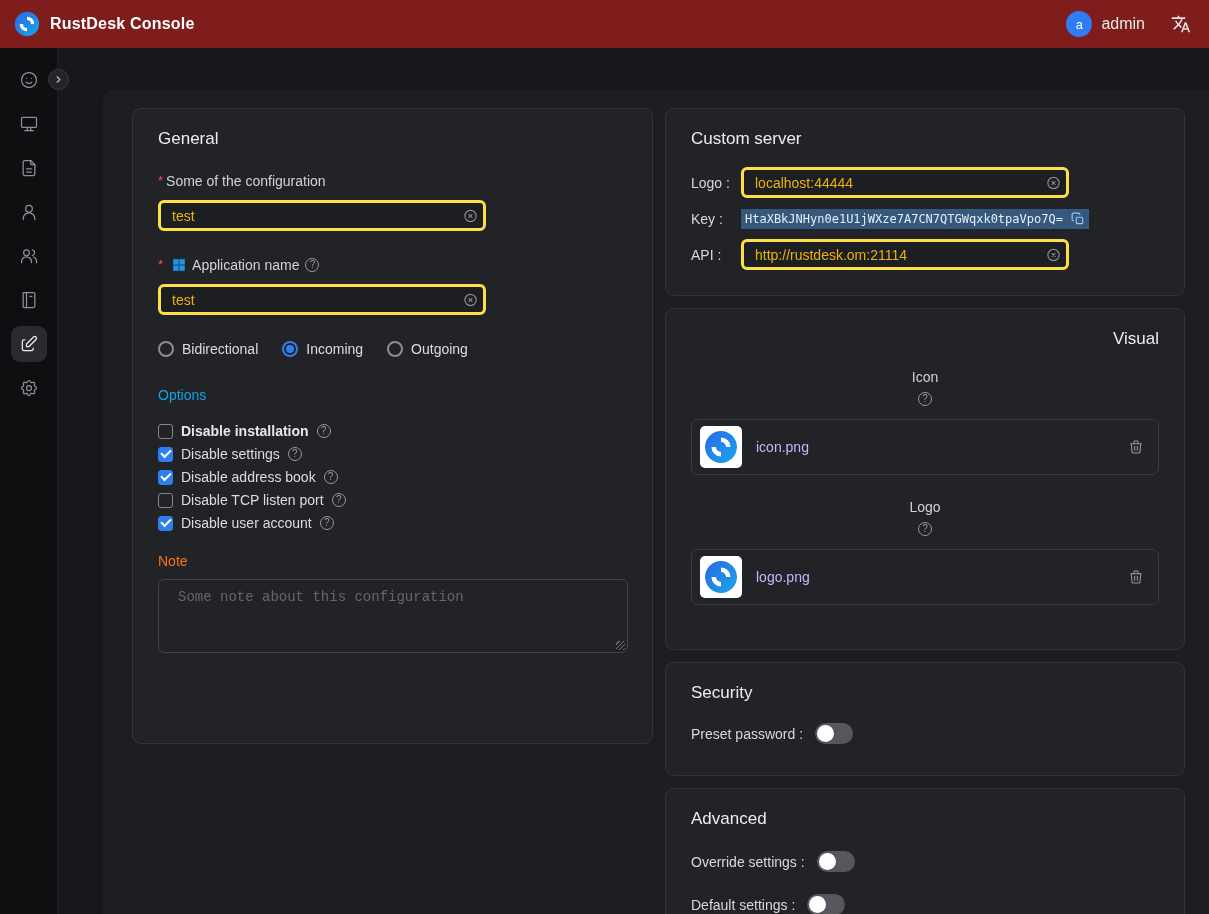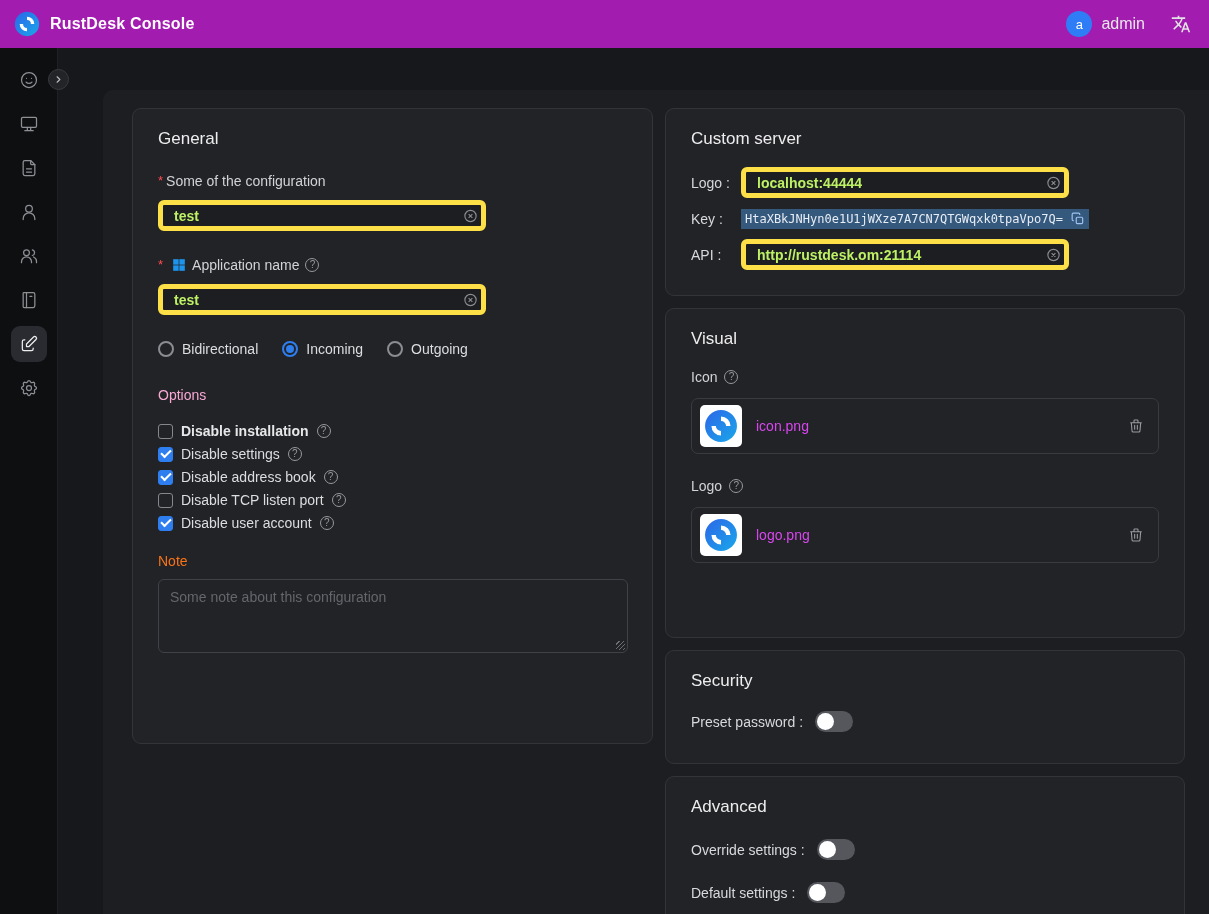--- a/index.html
+++ b/index.html
@@ -5,21 +5,21 @@
   * { box-sizing: border-box; margin: 0; padding: 0; }
   html, body { width: 1209px; height: 914px; overflow: hidden; }
   body {
     font-family: "Liberation Sans", sans-serif;
     background: #17181b;
     color: #e8e9ea;
     font-size: 14px;
   }
   
   .header {
-    height: 48px; background: #a21caf;
+    height: 48px; background: #7f1d1d;
     display: flex; align-items: center; justify-content: space-between;
     padding: 0 18px 0 14px;
   }
   .header-left { display: flex; align-items: center; gap: 10px; }
   .app-title { font-size: 16px; font-weight: 700; color: #ffffff; letter-spacing: .2px; }
   .header-right { display: flex; align-items: center; gap: 26px; }
   .user-chip { display: flex; align-items: center; gap: 9px; cursor: pointer; }
   .avatar {
     width: 26px; height: 26px; border-radius: 50%; background: #2f7df6;
     color: #fff; font-size: 13px; display: flex; align-items: center; justify-content: center;
@@ -65,23 +65,23 @@
 
   
   .card-general { height: 636px; }
   .card-general .card-title { margin-bottom: 24px; }
   .field-label { display: flex; align-items: center; gap: 6px; color: #d2d3d5; margin-bottom: 11px; }
   .req::before { content: "*"; color: #ff4d4f; margin-right: 3px; font-size: 13px; vertical-align: top; }
   .text-input-wrap {
     position: relative; width: 328px; height: 31px; margin-bottom: 26px;
   }
   .text-input {
-    width: 100%; height: 100%; background: #1d1e22; border: 5px solid #fde047;
-    border-radius: 6px; color: #bef264; font-size: 14px; padding: 0 30px 0 11px;
-    font-family: "Liberation Sans", sans-serif; outline: none; font-weight: bold;
+    width: 100%; height: 100%; background: #1d1e22; border: 3px solid #fde047;
+    border-radius: 6px; color: #eab308; font-size: 14px; padding: 0 30px 0 11px;
+    font-family: "Liberation Sans", sans-serif; outline: none;
   }
   .clear-btn {
     position: absolute; right: 8px; top: 50%; transform: translateY(-50%);
     background: none; border: none; cursor: pointer; display: flex;
   }
   .help {
     width: 14px; height: 14px; border-radius: 50%; border: 1px solid #97989c;
     color: #97989c; font-size: 10px; line-height: 1;
     display: inline-flex; align-items: center; justify-content: center; flex: 0 0 14px;
   }
@@ -89,39 +89,39 @@
 
   .radio-row { display: flex; align-items: center; gap: 24px; margin: 18px 0 30px 0; }
   .radio { display: flex; align-items: center; gap: 8px; cursor: pointer; color: #dcdddf; }
   .rb {
     width: 16px; height: 16px; border-radius: 50%; border: 2px solid #8b8d92;
     display: inline-flex; align-items: center; justify-content: center; background: transparent;
   }
   .rb.checked { border-color: #2e7ef0; }
   .rb.checked::after { content: ""; width: 8px; height: 8px; border-radius: 50%; background: #2e7ef0; }
 
-  .options-title { color: #f9a8d4; margin-bottom: 20px; }
+  .options-title { color: #0ea5e9; margin-bottom: 20px; }
   .cb-row { display: flex; align-items: center; gap: 8px; margin-bottom: 7px; color: #dcdddf; cursor: pointer; }
   .cb-row .lbl-bold { font-weight: 700; color: #e6e7e9; }
   .cb {
     width: 15px; height: 15px; border-radius: 3px; border: 1.5px solid #85878c;
     background: transparent; display: inline-flex; align-items: center; justify-content: center; flex: 0 0 15px;
   }
   .cb.checked { background: #2e7ef0; border-color: #2e7ef0; }
   .cb.checked::after {
     content: ""; width: 4px; height: 8px; border-right: 2px solid #fff; border-bottom: 2px solid #fff;
     transform: rotate(45deg) translate(-1px, -1px);
   }
 
   .note-label { color: #f97316; margin: 22px 0 10px 0; }
   .textarea-wrap { position: relative; width: 470px; }
   .note-textarea {
     width: 100%; height: 74px; background: #222327; border: 1px solid #404248;
-    border-radius: 6px; color: #e8e9ea; font-size: 14px; padding: 9px 11px;
-    font-family: Liberation Sans, sans-serif; resize: none; outline: none;
+    border-radius: 6px; color: #e8e9ea; font-size: 14px; padding: 9px 19px;
+    font-family: Liberation Mono, monospace; resize: none; outline: none;
   }
   .note-textarea::placeholder { color: #64666b; }
   .grip {
     position: absolute; right: 3px; bottom: 6px; width: 9px; height: 9px; pointer-events: none;
     background: repeating-linear-gradient(135deg, transparent 0 2px, #6d6f74 2px 3px);
   }
 
   
   .server-row { display: flex; align-items: center; margin-bottom: 5px; min-height: 31px; }
   .server-label { width: 50px; color: #d8d9db; flex: 0 0 50px; }
@@ -132,31 +132,31 @@
     font-family: "DejaVu Sans Mono", monospace; font-size: 12px; color: #e7edf5;
     background: #35587d; padding: 3px 4px; white-space: nowrap;
   }
   .copy-btn {
     background: #35587d; border: none; cursor: pointer; display: flex; align-items: center;
     padding: 3px 4px;
   }
 
   
   .card-visual { min-height: 330px; }
-  .card-visual .card-title { margin-bottom: 20px; }
-  .visual-label { display: flex; align-items: center; gap: 7px; color: #d2d3d5; margin-bottom: 13px; }
+  .card-visual .card-title { margin-bottom: 20px; text-align: right; }
+  .visual-label { display: flex; align-items: center; gap: 7px; color: #d2d3d5; margin-bottom: 13px; flex-direction: column; }
   .file-box {
     width: 468px; height: 56px; border: 1px solid #3a3b41; border-radius: 7px;
     display: flex; align-items: center; gap: 14px; padding: 7px 14px 7px 8px; margin-bottom: 24px;
   }
   .thumb {
     width: 42px; height: 42px; background: #ffffff; border-radius: 5px;
     display: flex; align-items: center; justify-content: center; flex: 0 0 42px;
   }
-  .file-link { color: #d946ef; text-decoration: none; flex: 1; font-size: 14px; cursor: pointer; }
+  .file-link { color: #c4b5fd; text-decoration: none; flex: 1; font-size: 14px; cursor: pointer; }
   .trash-btn { background: none; border: none; cursor: pointer; display: flex; }
 
   
   .card-security { min-height: 114px; }
   .toggle-row { display: flex; align-items: center; gap: 12px; margin-top: 20px; color: #d8d9db; }
   .toggle {
     width: 38px; height: 21px; border-radius: 11px; background: #55575d;
     position: relative; cursor: pointer; display: inline-block; flex: 0 0 38px;
   }
   .toggle .knob {

